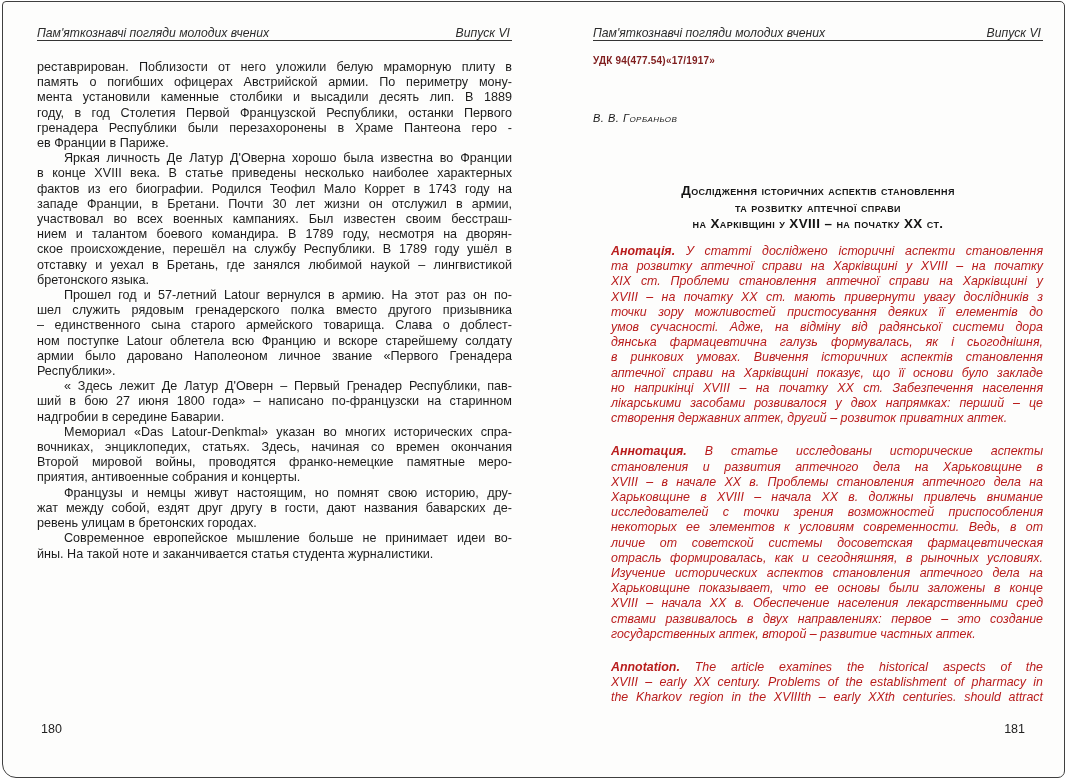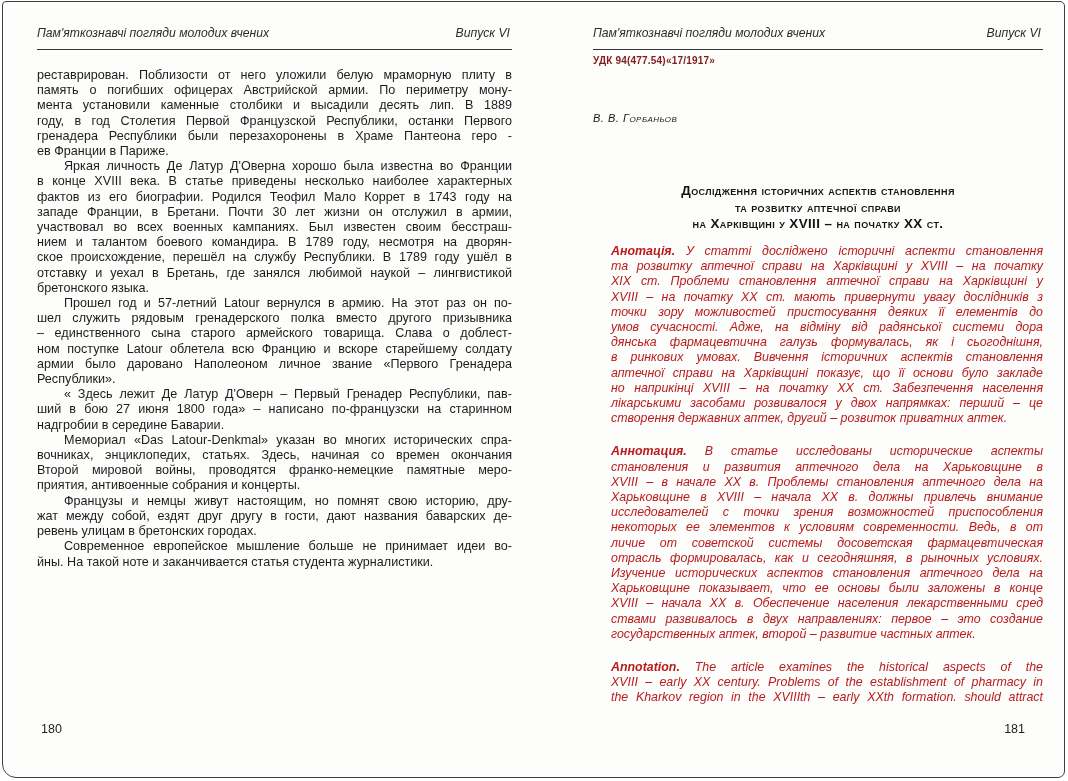--- a/index.html
+++ b/index.html
@@ -18,27 +18,27 @@
     border-radius:4px 5px 7px 14px;
   }
   .page { position:absolute; top:0; height:100%; }
   .page-left  { left:34px;  width:475px; }
   .page-right { left:590px; width:450px; }
 
   .runhead {
     position:absolute; top:24px; left:0; right:0;
     display:flex; justify-content:space-between; align-items:baseline;
     font-style:italic; font-size:12.2px; color:#2c2c2c;
-    padding-bottom:9px; border-bottom:1.5px solid #343434;
+    padding-bottom:0; border-bottom:1.5px solid #343434;
   }
   .rh-issue { padding-right:2px; }
 
   .bodytext {
     position:absolute; top:58px; left:0; right:0;
-    font-size:12.6px; line-height:15.2px; color:#1c1c1c;margin-top:8px;
+    font-size:12.6px; line-height:15.2px; color:#1c1c1c;
   }
   .ln { width:100%; }
   .jl { text-align:justify; text-align-last:justify; }
   .ind { text-indent:27px; }
 
   .pagenum {
     position:absolute; top:720px;
     font-size:12.5px; color:#222;
   }
   .pn-left  { left:4px; }
@@ -171,20 +171,20 @@
           <div class="ln jl">отрасль формировалась, как и сегодняшняя, в рыночных условиях.</div>
           <div class="ln jl">Изучение исторических аспектов становления аптечного дела на</div>
           <div class="ln jl">Харьковщине показывает, что ее основы были заложены в конце</div>
           <div class="ln jl">XVIII – начала XX в. Обеспечение населения лекарственными сред</div>
           <div class="ln jl">ствами развивалось в двух направлениях: первое – это создание</div>
           <div class="ln">государственных аптек, второй – развитие частных аптек.</div>
         </div>
       <div class="abs">
           <div class="ln jl"><b>Annotation. </b>The article examines the historical aspects of the</div>
           <div class="ln jl">XVIII – early XX century. Problems of the establishment of pharmacy in</div>
-          <div class="ln jl">the Kharkov region in the XVIIIth – early XXth formation. should attract</div>
+          <div class="ln jl">the Kharkov region in the XVIIIth – early XXth centuries. should attract</div>
         </div>
     </div>
 
     <div class="pagenum pn-right">181</div>
   </div>
 
 </div>
 
 </body></html>

